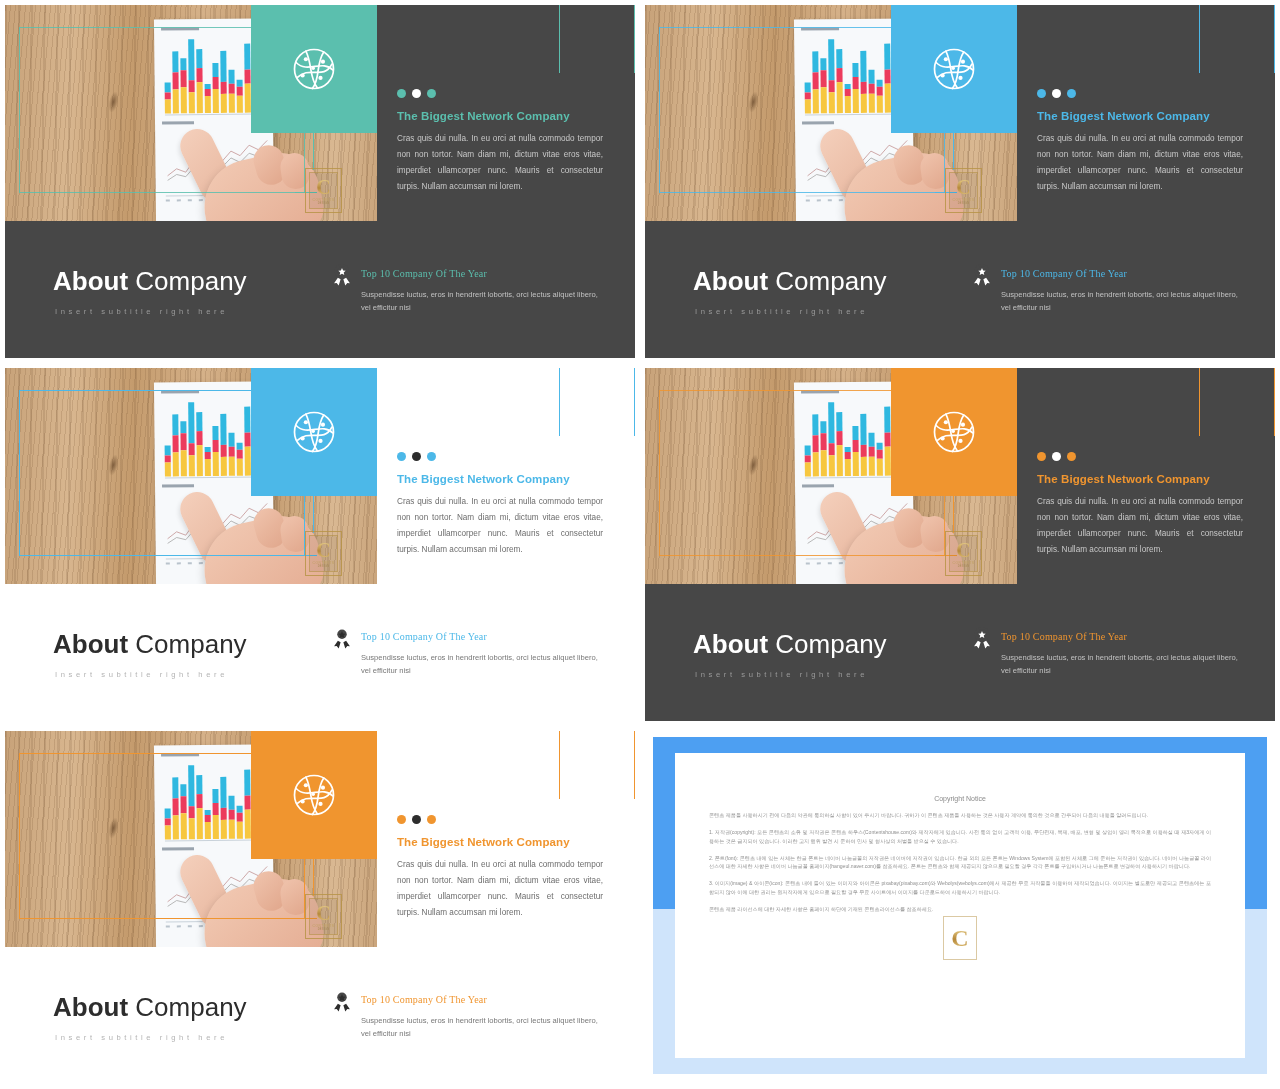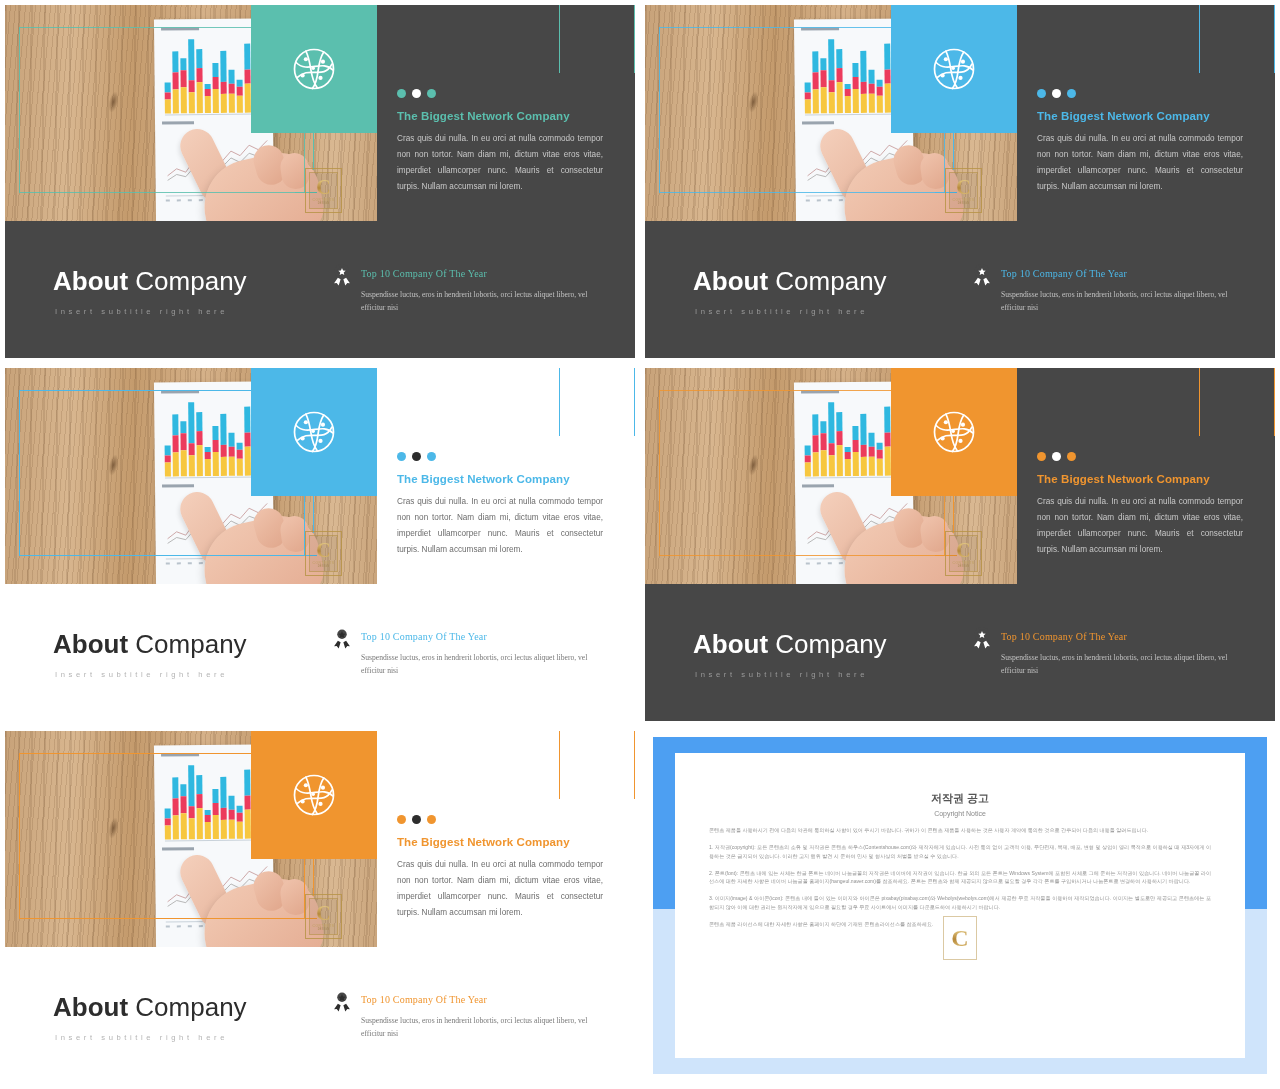--- a/index.html
+++ b/index.html
@@ -207,21 +207,21 @@
     position:absolute; left:326px; top:258px;
     width:22px; height:24px;
   }
   .award-title {
     position:absolute; left:356px; top:263px;
     font-size:10px; letter-spacing:.2px; white-space:nowrap;
     font-family:"Liberation Serif", serif;
   }
   .award-body {
     position:absolute; left:356px; top:284px;
-    width:240px; font-size:7.6px; line-height:1.65;font-family:Liberation Serif, serif;
+    width:240px; font-size:7.6px; line-height:1.65;
   }
 
   
   .bg-dark .panel-body { color:#c8c8c8; }
   .bg-dark .bottom-title { color:#ffffff; }
   .bg-dark .bottom-sub { color:#9a9a9a; }
   .bg-dark .award-body { color:#c3c3c3; }
   .bg-dark .award svg { fill:#ffffff; }
 
   .bg-light .panel-body { color:#6d6d6d; }
@@ -1064,21 +1064,20 @@
 
     </div>
   </div>
 
   <div class="slide">
     <div class="inner">
       <div class="cr-wrap">
         <div class="cr-band-top" style="background: rgb(77, 159, 242);"></div>
         <div class="cr-band-bot" style="background: rgb(207, 228, 251);"></div>
         <div class="cr-card">
-          <div class="cr-title">저작권 공고</div>
           <div class="cr-sub">Copyright Notice</div>
           <div class="cr-body">
               <div class="cr-p">콘텐츠 제품을 사용하시기 전에 다음의 약관에 동의하실 사항이 있어 주시기 바랍니다. 귀하가 이 콘텐츠 제품을 사용하는 것은 사용자 계약에 동의한 것으로 간주되어 다음의 내용을 알려드립니다.</div>
               <div class="cr-p">1. 저작권(copyright): 모든 콘텐츠의 소유 및 저작권은 콘텐츠 하우스(Contentshouse.com)와 제작자에게 있습니다. 사전 동의 없이 고객적 이용, 무단전재, 복제, 배포, 변형 및 상업이 영리 목적으로 이용하실 때 제3자에게 이용하는 것은 금지되어 있습니다. 이러한 고지 행위 발견 시 준하여 민사 및 형사상의 처벌을 받으실 수 있습니다.</div>
               <div class="cr-p">2. 폰트(font): 콘텐츠 내에 있는 서체는 한글 폰트는 네이버 나눔글꼴의 저작권은 네이버에 저작권이 있습니다. 한글 외의 모든 폰트는 Windows System에 포함된 서체로 그에 준하는 저작권이 있습니다. 네이버 나눔글꼴 라이선스에 대한 자세한 사항은 네이버 나눔글꼴 홈페이지(hangeul.naver.com)를 참조하세요. 폰트는 콘텐츠와 함께 제공되지 않으므로 필요할 경우 각각 폰트를 구입하시거나 나눔폰트로 변경하여 사용하시기 바랍니다.</div>
               <div class="cr-p">3. 이미지(image) &amp; 아이콘(icon): 콘텐츠 내에 들어 있는 이미지와 아이콘은 pixabay(pixabay.com)와 Webolys(webolys.com)에서 제공한 무료 저작물을 이용하여 제작되었습니다. 이미지는 별도로만 제공되고 콘텐츠에는 포함되지 않아 이에 대한 권리는 원저작자에게 있으므로 필요할 경우 무료 사이트에서 이미지를 다운로드하여 사용하시기 바랍니다.</div>
               <div class="cr-p">콘텐츠 제품 라이선스에 대한 자세한 사항은 홈페이지 하단에 기재된 콘텐츠라이선스를 참조하세요.</div>
             </div>
         </div>
         <div class="cr-watermark">

